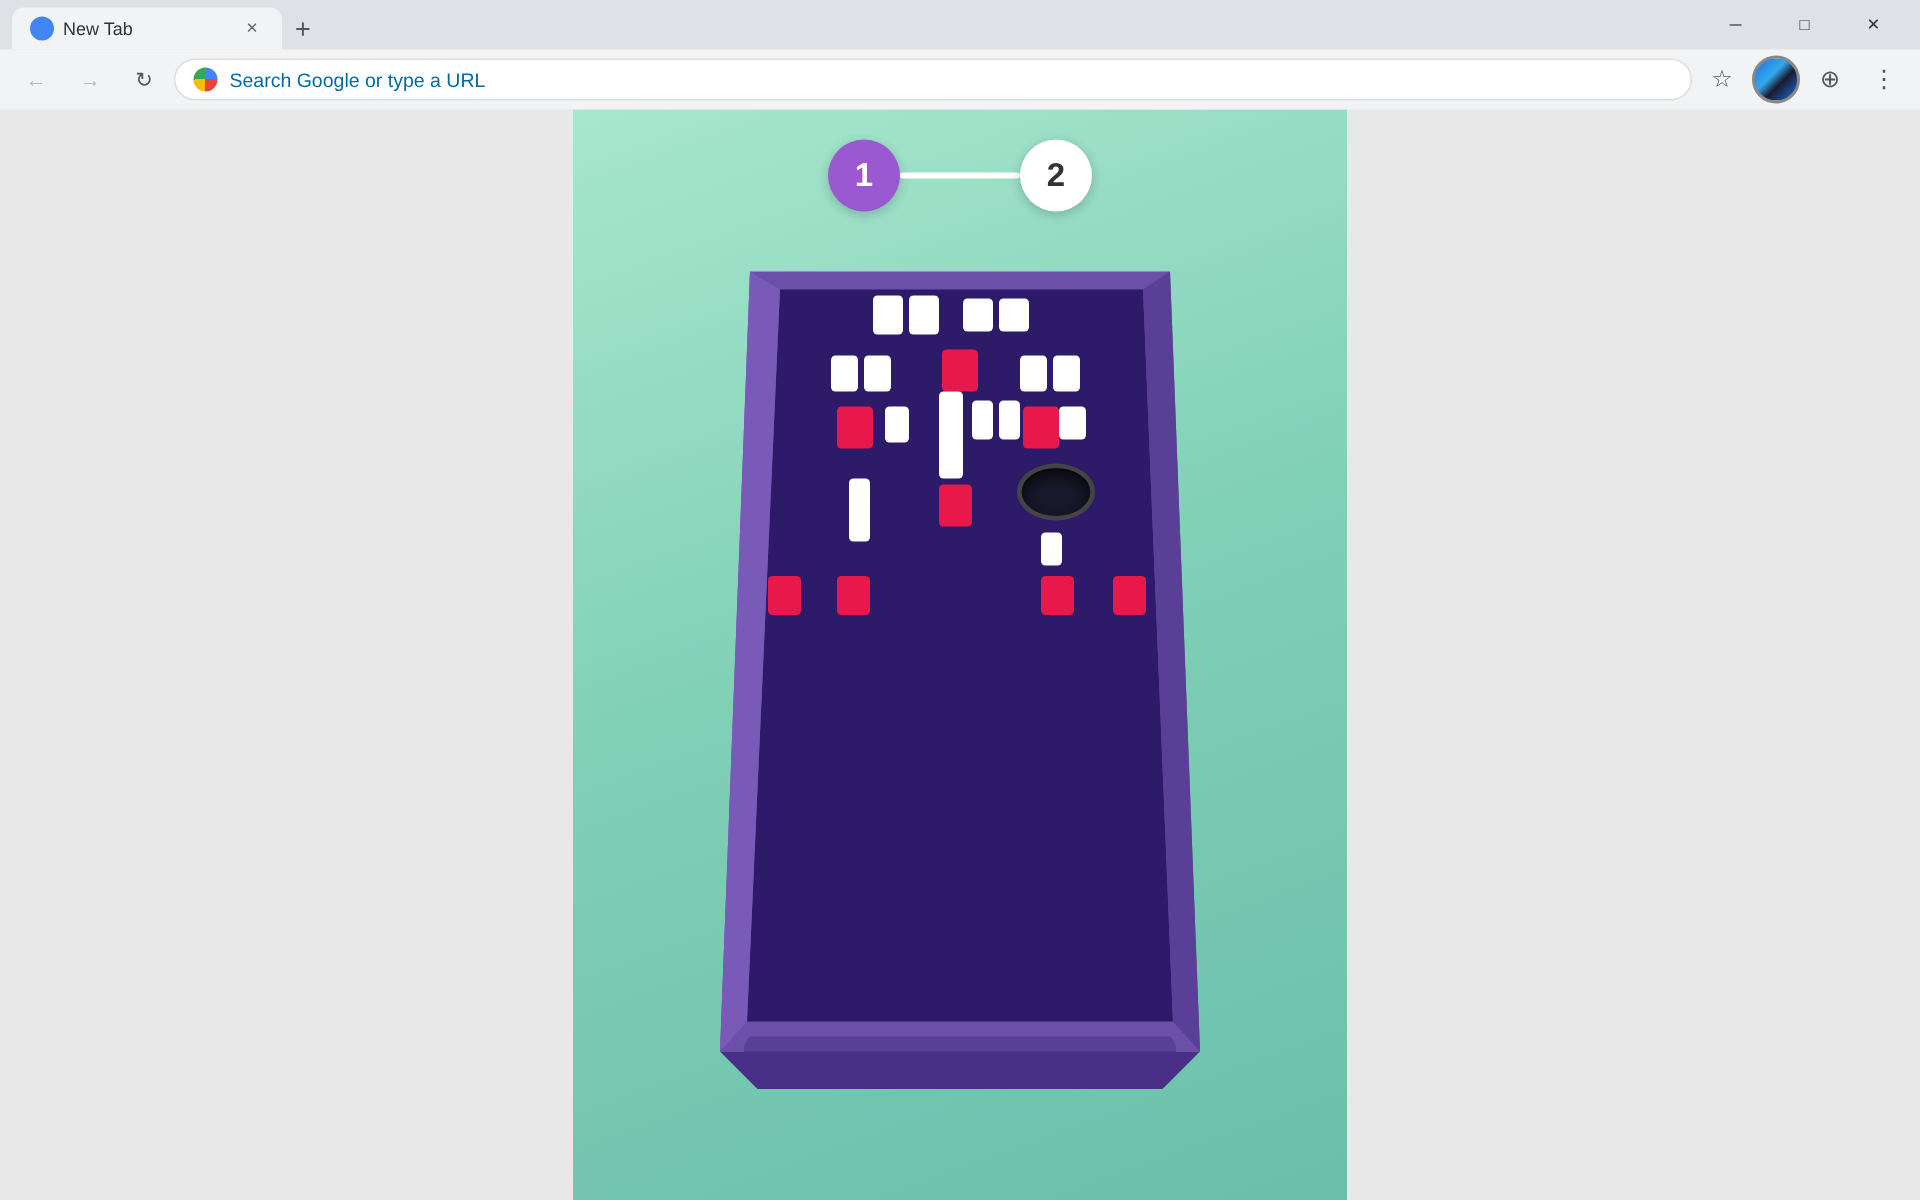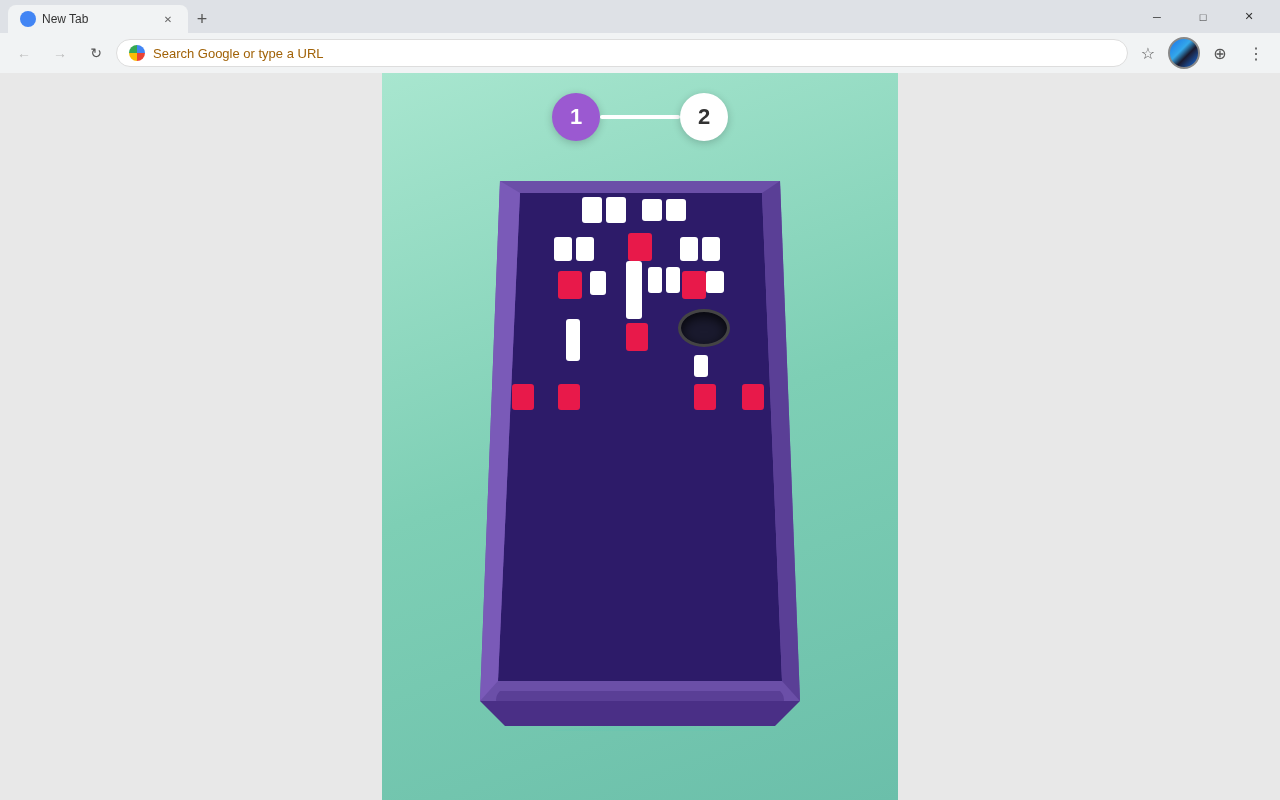--- a/index.html
+++ b/index.html
@@ -99,21 +99,21 @@
       font-size: 13px;
       color: #333;
       cursor: text;
     }
     .omnibox-google-icon {
       width: 16px; height: 16px;
       border-radius: 50%;
       background: conic-gradient(#4285F4 0deg 90deg, #EA4335 90deg 180deg, #FBBC05 180deg 270deg, #34A853 270deg 360deg);
       flex-shrink: 0;
     }
-    .omnibox-text { color: #a16207; font-size: 13px; }
+    .omnibox-text { color: #0369a1; font-size: 13px; }
     .toolbar-right {
       display: flex; align-items: center; gap: 4px;
     }
     .toolbar-btn {
       width: 32px; height: 32px;
       border-radius: 50%;
       display: flex; align-items: center; justify-content: center;
       cursor: pointer;
       color: #555;
       font-size: 16px;

